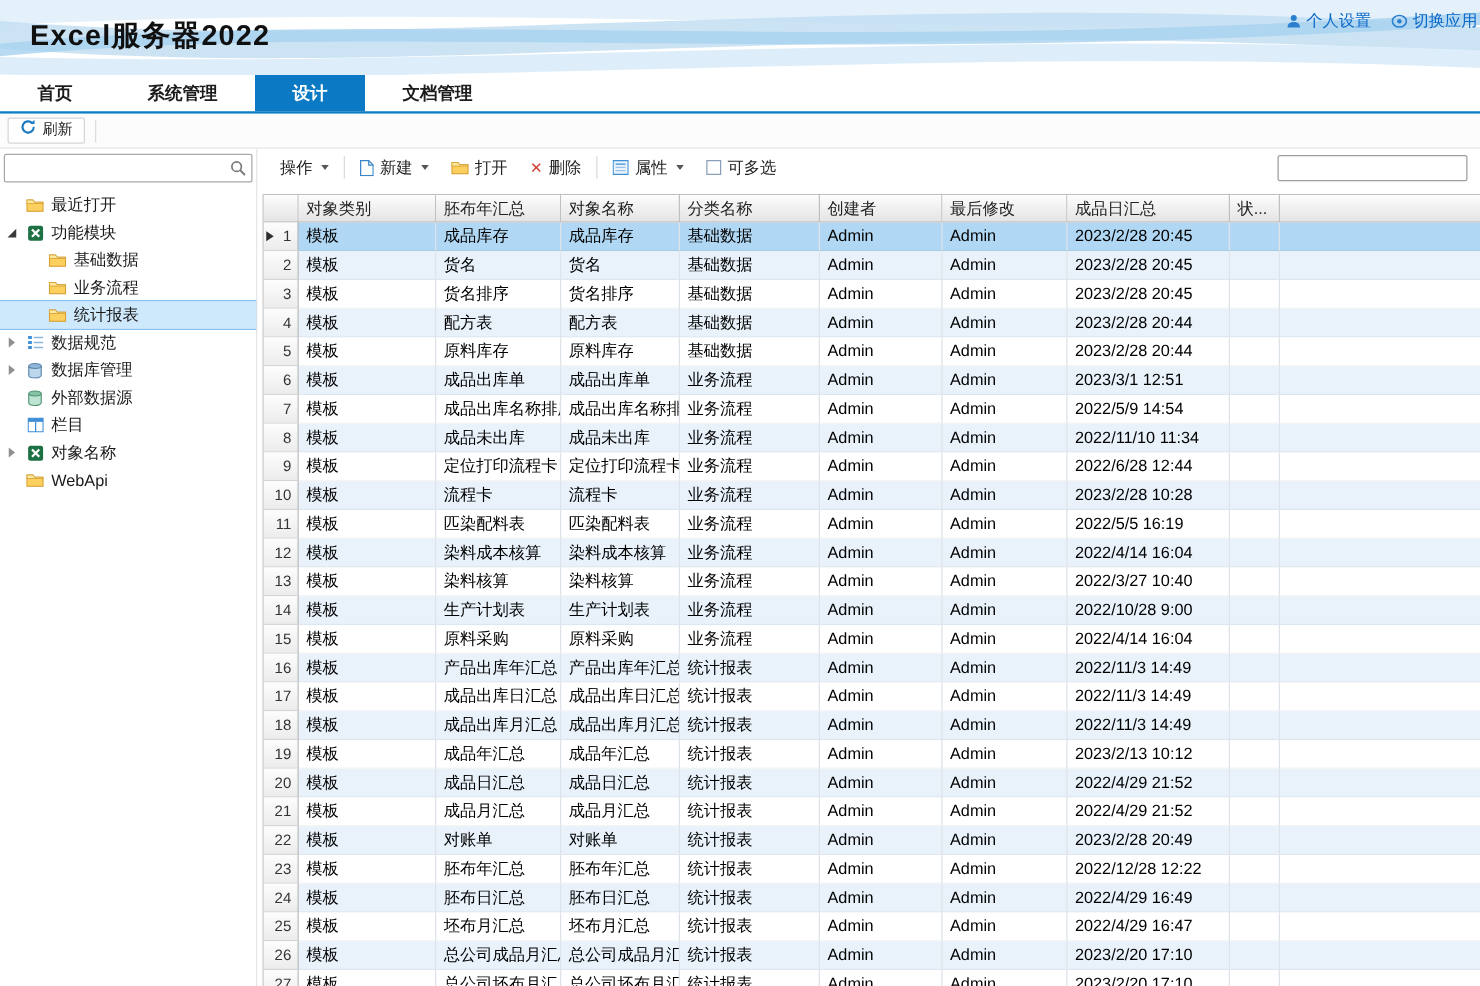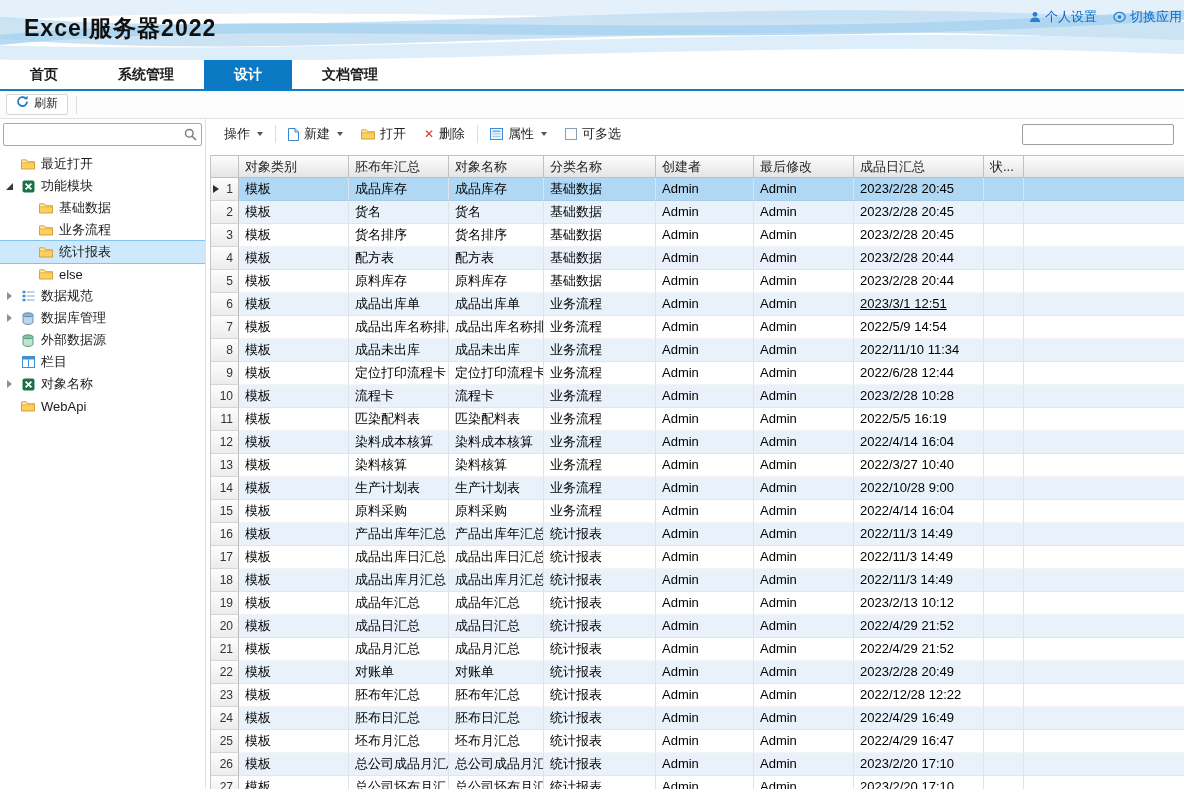--- a/index.html
+++ b/index.html
@@ -177,30 +177,20 @@
       <div class="tree-item selected" style="padding-left: 22px;">
         <span class="tree-arrow"></span>
         <span class="tree-icon">
           <svg width="14" height="12" viewBox="0 0 14 12">
             <path d="M0.5 2 H5.4 L6.6 3.8 H13.5 V11 H0.5 Z" fill="#fcd05e" stroke="#d49a28" stroke-width="0.9"></path>
             <path d="M0.5 4.8 H13.5 V3.8 H6.6 L5.4 2 H0.5 Z" fill="#fee9a0" stroke="#d49a28" stroke-width="0.6"></path>
           </svg>
         </span>
         <span class="tree-label">统计报表</span>
       </div>
-      <div class="tree-item" style="padding-left: 22px;">
-        <span class="tree-arrow"></span>
-        <span class="tree-icon">
-          <svg width="14" height="12" viewBox="0 0 14 12">
-            <path d="M0.5 2 H5.4 L6.6 3.8 H13.5 V11 H0.5 Z" fill="#fcd05e" stroke="#d49a28" stroke-width="0.9"></path>
-            <path d="M0.5 4.8 H13.5 V3.8 H6.6 L5.4 2 H0.5 Z" fill="#fee9a0" stroke="#d49a28" stroke-width="0.6"></path>
-          </svg>
-        </span>
-        <span class="tree-label">else</span>
-      </div>
       <div class="tree-item" style="padding-left: 4px;">
         <span class="tree-arrow collapsed"></span>
         <span class="tree-icon">
           <svg width="13" height="12" viewBox="0 0 13 12">
             <rect x="0.5" y="0.8" width="3" height="2.4" fill="#3f8fd6"></rect>
             <rect x="5" y="1.4" width="7.5" height="1.2" fill="#8ab6dd"></rect>
             <rect x="0.5" y="4.8" width="3" height="2.4" fill="#3f8fd6"></rect>
             <rect x="5" y="5.4" width="7.5" height="1.2" fill="#8ab6dd"></rect>
             <rect x="0.5" y="8.8" width="3" height="2.4" fill="#3f8fd6"></rect>
             <rect x="5" y="9.4" width="7.5" height="1.2" fill="#8ab6dd"></rect>
@@ -381,21 +371,21 @@
           <div class="cell fill"></div>
         </div>
         <div class="grid-row alt">
           <div class="rownum">6</div>
           <div class="cell" style="width: 110px;">模板</div>
           <div class="cell" style="width: 100px;">成品出库单</div>
           <div class="cell" style="width: 95px;">成品出库单</div>
           <div class="cell" style="width: 112px;">业务流程</div>
           <div class="cell" style="width: 98px;">Admin</div>
           <div class="cell" style="width: 100px;">Admin</div>
-          <div class="cell" style="width: 130px; text-decoration: underline;">2023/3/1 12:51</div>
+          <div class="cell" style="width: 130px;">2023/3/1 12:51</div>
           <div class="cell" style="width: 40px;"></div>
           <div class="cell fill"></div>
         </div>
         <div class="grid-row">
           <div class="rownum">7</div>
           <div class="cell" style="width: 110px;">模板</div>
           <div class="cell" style="width: 100px;">成品出库名称排序</div>
           <div class="cell" style="width: 95px;">成品出库名称排序</div>
           <div class="cell" style="width: 112px;">业务流程</div>
           <div class="cell" style="width: 98px;">Admin</div>

